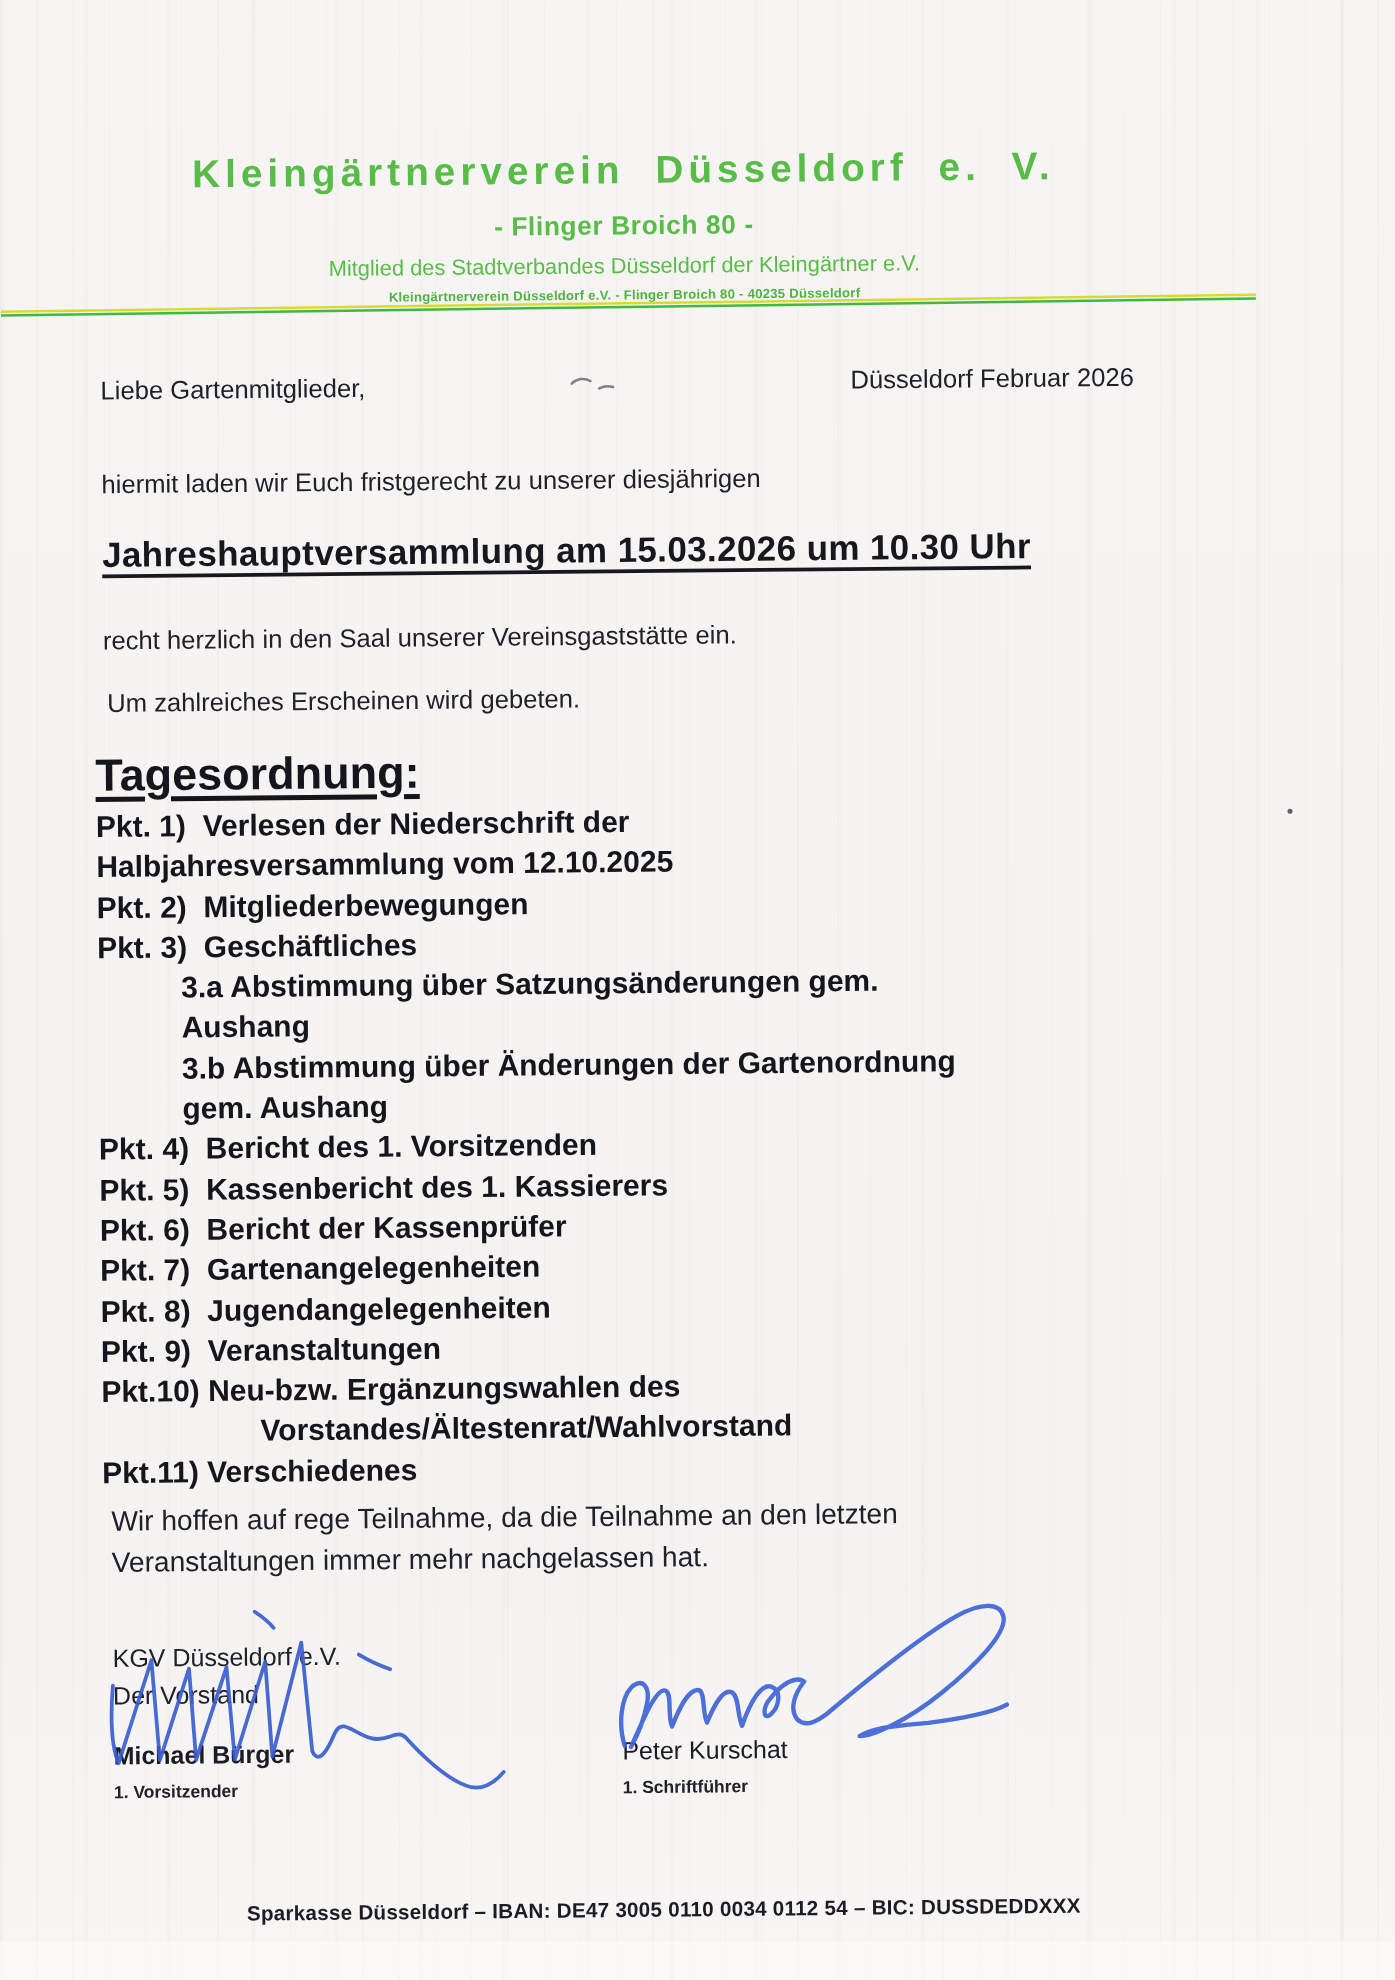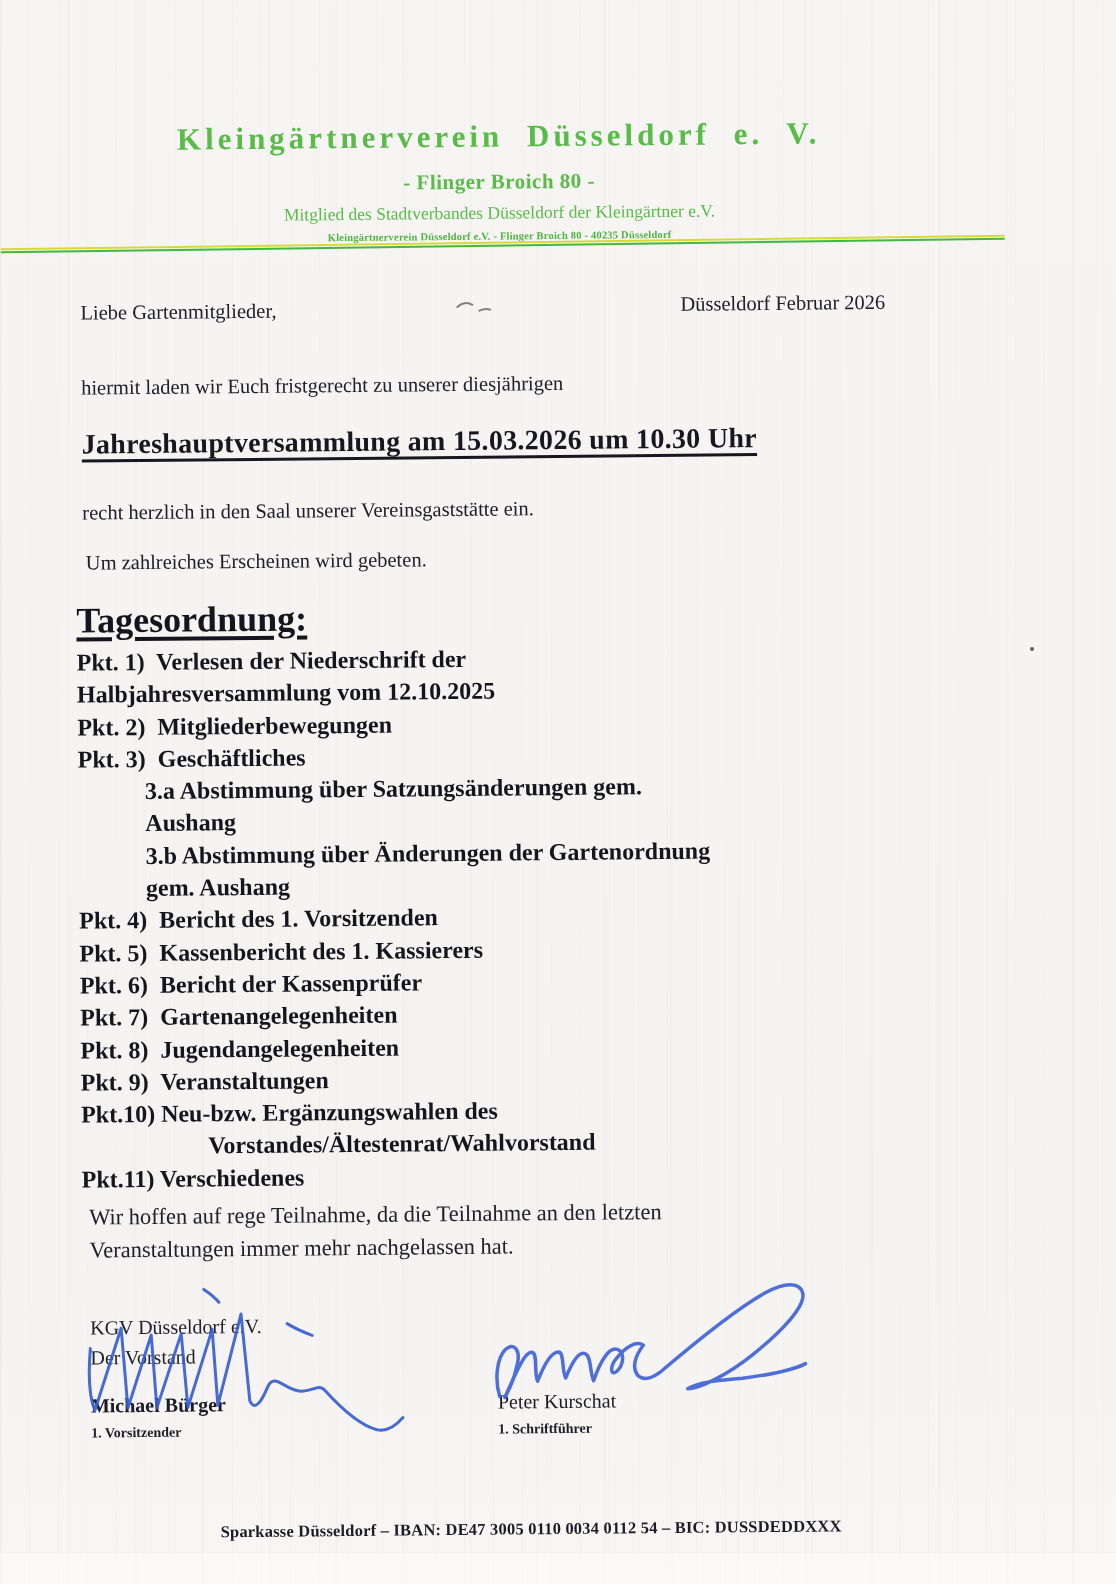--- a/index.html
+++ b/index.html
@@ -1,21 +1,21 @@
 <!DOCTYPE html>
 <html><head>
 <meta charset="utf-8">
 <style>
   html,body{margin:0;padding:0;background:#e8e7e5;}
   .page{
     position:relative;
     width:1116px;height:1584px;
     margin:0 auto;
     overflow:hidden;
-    font-family:Liberation Serif, serif;
+    font-family:Liberation Sans, sans-serif;
     color:#20202a;
     background-color:#f5f4f2;
     background-image:
       repeating-linear-gradient(90deg, rgba(120,120,112,0.035) 0px, rgba(120,120,112,0.035) 1px, transparent 1px, transparent 29px),
       repeating-linear-gradient(90deg, rgba(160,158,148,0.04) 0px, rgba(160,158,148,0.04) 3px, transparent 3px, transparent 67px),
       linear-gradient(180deg,#f6f5f3 0%,#f4f3f1 78%,#f7f6f4 100%);
   }
   .content{position:absolute;inset:0;transform:rotate(-0.55deg);transform-origin:50% 50%;}
   .abs{position:absolute;}
   .green{color:#5abc48;}

